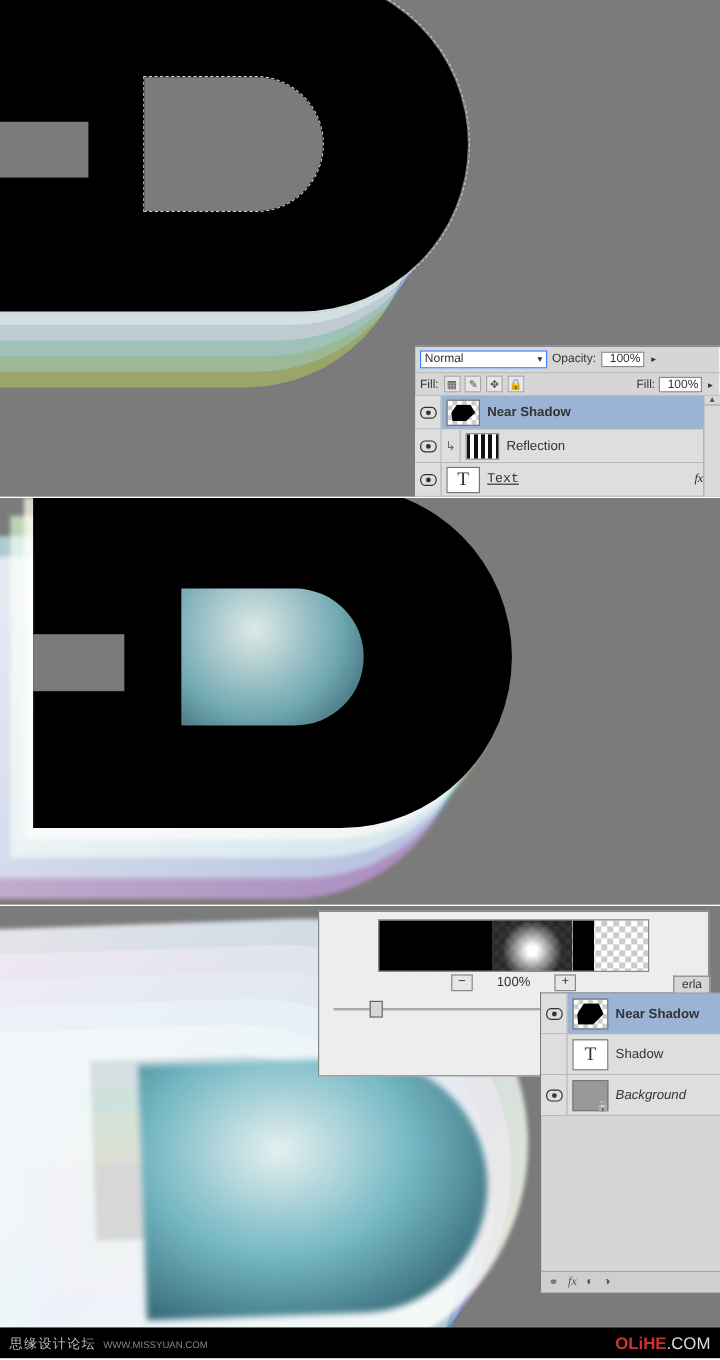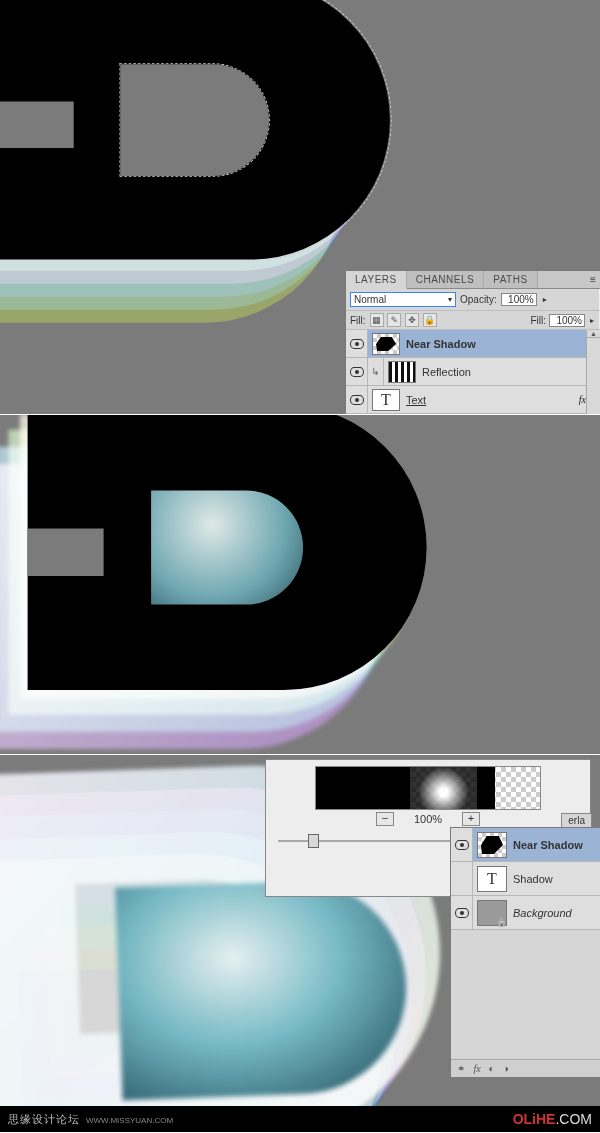--- a/index.html
+++ b/index.html
@@ -173,21 +173,21 @@
     display:flex;align-items:center;justify-content:center;
     font-family:"Times New Roman",serif;font-size:16px;color:#333;background:#fff;
   }
   .layer .thumb.gray{background:#9a9a9a;}
   .layer .thumb.locksm::before{
     content:"🔒"; position:absolute; right:-2px; bottom:-2px; font-size:9px;
     filter:grayscale(1);
   }
   .layer .lname{ flex:1; padding-left:2px; font-size:11px; }
   .layer .lname.bold{ font-weight:bold; }
-  .layer .lname.ul{ text-decoration: underline; }
+  .layer .lname.ul{ text-decoration: underline; font-family: Liberation Mono, monospace; }
   .layer .lname.ital{ font-style: italic; }
   .layer .fx{ padding:0 6px; font-style:italic; color:#222; font-family:"Times New Roman",serif;}
   .layer .fxtri{ font-size:8px; padding-right:4px; color:#222;}
   .sbar{position:absolute;right:0;top:0;width:14px;height:100%;
         background:#d9d9d9;border-left:1px solid #aaa;}
   .sbar::before{content:"▲";position:absolute;top:0;left:0;right:0;text-align:center;font-size:7px;color:#555;border-bottom:1px solid #aaa;}
 
   
   .blur-panel{
     position:absolute; left:265px; top:4px; width:326px; height:138px;
@@ -256,27 +256,20 @@
         <div class="slab c2"></div>
         <div class="slab c3"></div>
       <div class="slab c4"></div>
         <div class="slab c5"></div>
     </div>
     <div class="letter top notch"></div>
     <div class="marquee"></div>
   </div>
 
   <div class="layers-panel">
-    <div class="lp-tabs">
-      <div class="lp-tab active">LAYERS</div>
-      <div class="lp-tab">CHANNELS</div>
-      <div class="lp-tab">PATHS</div>
-      <div class="spacer"></div>
-      <div class="lp-menu">≡</div>
-    </div>
     <div class="lp-row">
       <div class="lp-select">
         <span>Normal</span>
         <span class="lp-drop">▾</span>
       </div>
       <span class="lp-label">Opacity:</span>
       <span class="lp-num">100%</span>
       <span class="lp-tri">▸</span>
     </div>
     <div class="lp-row2">

